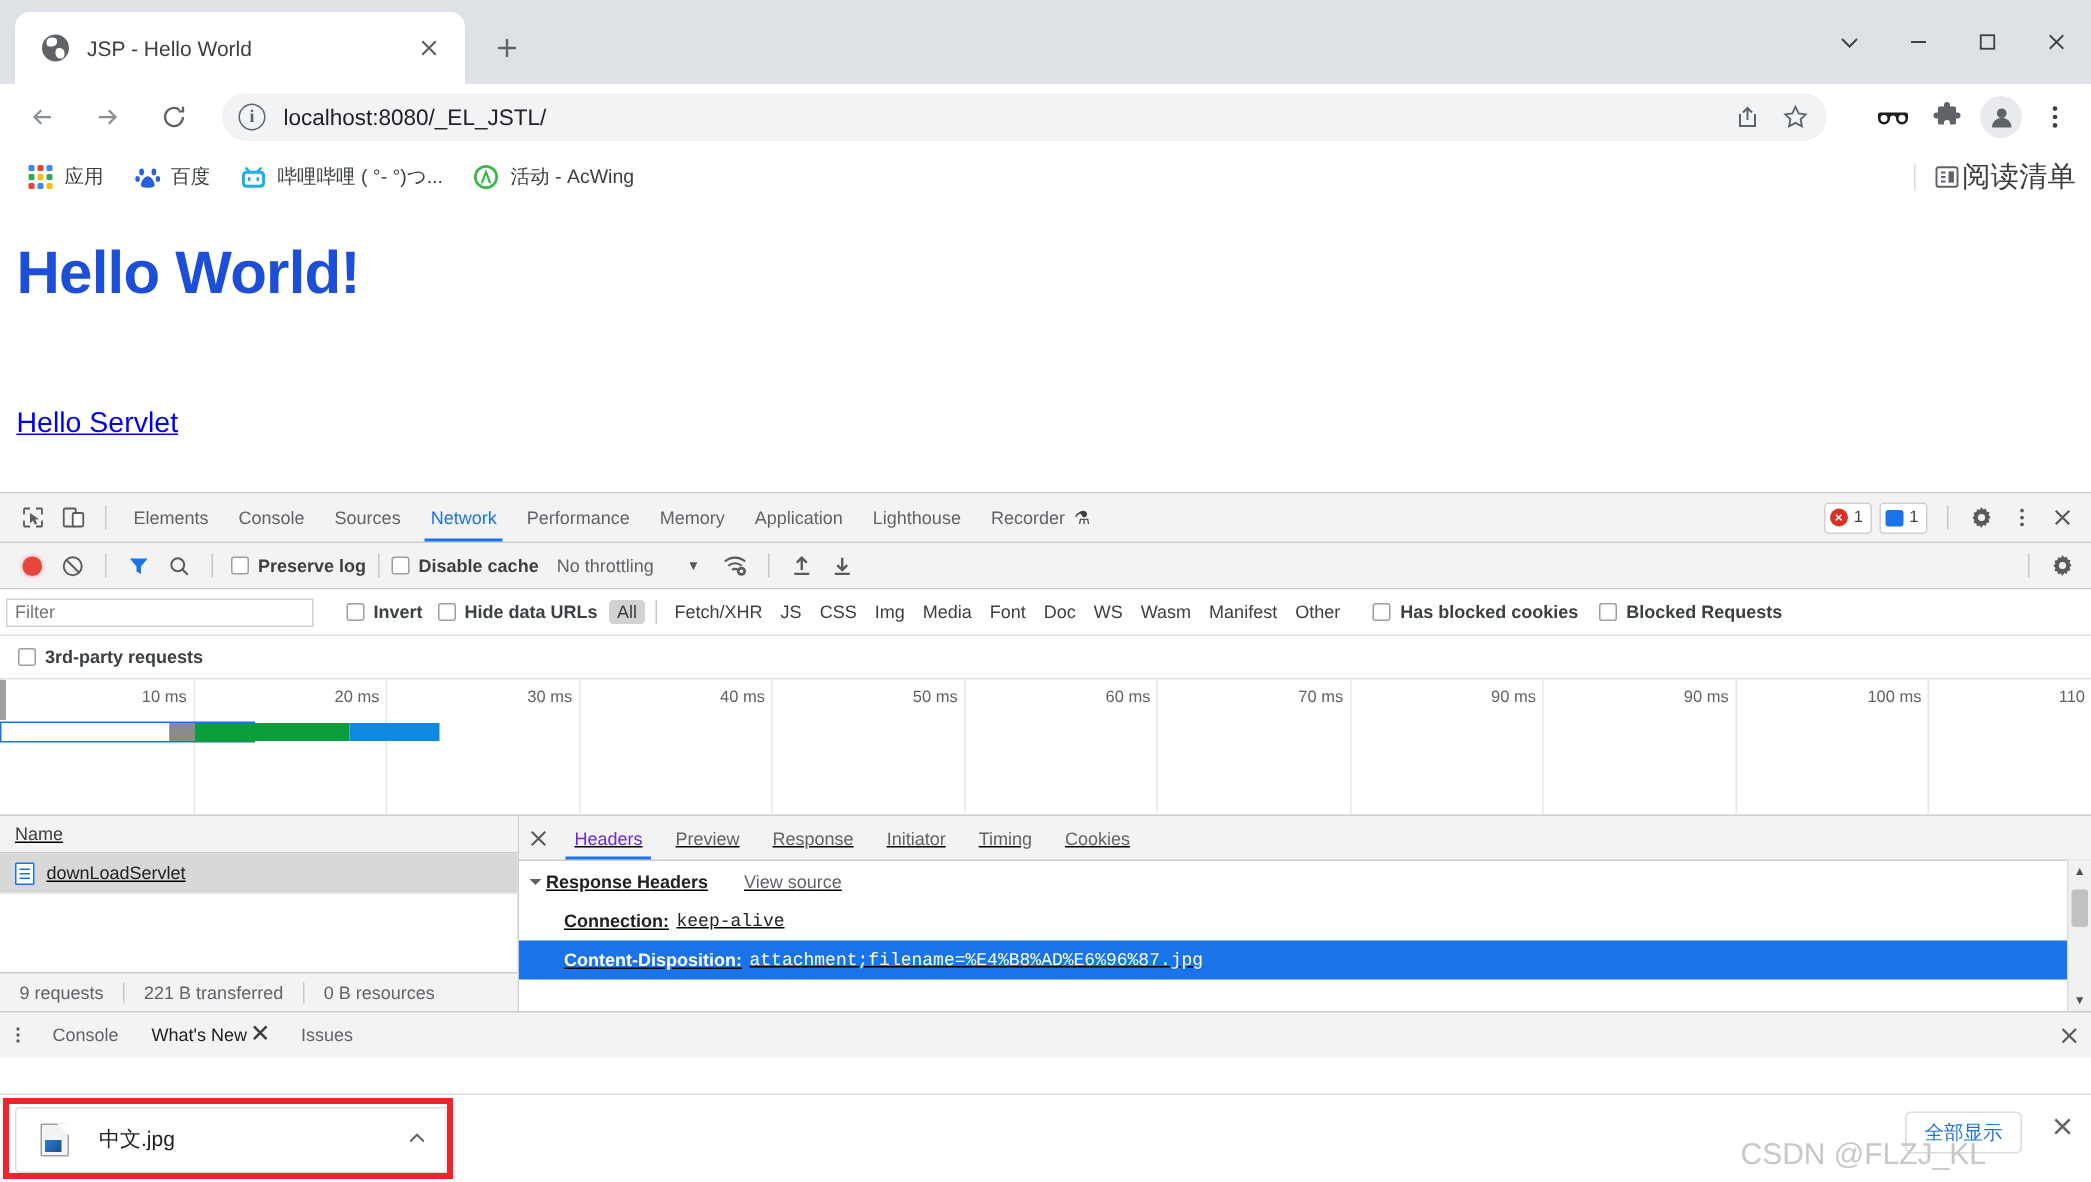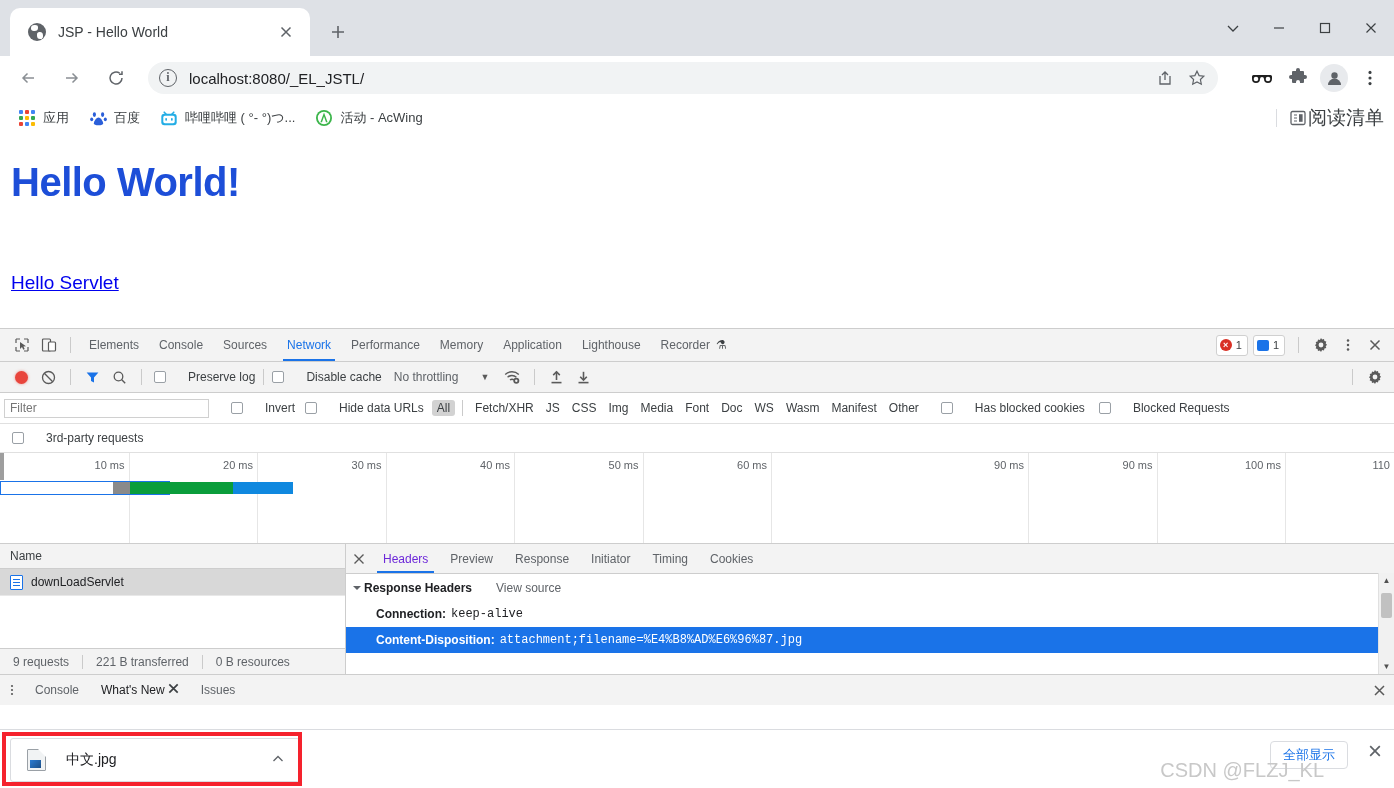--- a/index.html
+++ b/index.html
@@ -145,21 +145,21 @@
 
   .dt-toolbar{
     position:relative;height:30px;background:#f3f3f3;border-bottom:1px solid #cdcdcd;
     display:flex;align-items:center;font-size:12px;color:#3c4043;
   }
   .rec-dot{width:13px;height:13px;border-radius:50%;background:#e8453c;box-shadow:0 0 3px rgba(232,69,60,.55);}
   .cbx{
     width:12px;height:12px;border:1px solid #9aa0a6;border-radius:2px;background:#fff;
     display:inline-block;flex:none;box-sizing:border-box;
   }
-  .chk-wrap{display:flex;align-items:center;gap:22px;white-space:nowrap;}
+  .chk-wrap{display:flex;align-items:center;gap:6px;white-space:nowrap;font-weight:bold;}
   .tb-item{display:flex;align-items:center;margin-left:10px;white-space:nowrap;}
   .tb-right{position:absolute;right:0;top:0;height:30px;display:flex;align-items:center;}
 
   .dt-filterbar{
     position:relative;height:30px;background:#ffffff;border-bottom:1px solid #e0e0e0;
     display:flex;align-items:center;font-size:12px;color:#3c4043;
   }
   .filter-input{
     width:205px;height:19px;border:1px solid #d0d0d0;background:#fff;margin-left:4px;
     font-size:12px;color:#9aa0a6;padding:0 5px;box-sizing:border-box;line-height:18px;
@@ -187,21 +187,21 @@
   .ov-left-mark{position:absolute;left:0;top:0;width:4px;height:27px;background:#9e9e9e;}
   .wf{position:absolute;left:0;top:28px;height:14px;}
   .wf-outline{position:absolute;left:0;top:0;height:14px;background:#1a73e8;}
   .wf-inner{position:absolute;left:1px;top:1px;height:12px;}
   .wf-white{position:absolute;top:0;height:12px;background:#ffffff;}
   .wf-grey{position:absolute;top:0;height:12px;background:#8a8a8a;}
   .wf-green{position:absolute;top:0;height:12px;background:#0a9d3b;}
   .wf-blue{position:absolute;top:0;height:12px;background:#0f88df;}
 
   
-  .split{position:relative;height:130px;display:flex;}
+  .split{position:relative;height:130px;display:flex;text-decoration:underline;}
   .reqpane{width:345px;border-right:1px solid #cdcdcd;position:relative;background:#fff;}
   .req-head{
     height:24px;background:#f3f3f3;border-bottom:1px solid #cdcdcd;
     display:flex;align-items:center;font-size:12px;color:#3c4043;padding-left:10px;
   }
   .req-row{
     height:26px;display:flex;align-items:center;background:#d8d8d8;font-size:12px;color:#202124;
     padding-left:10px;border-bottom:1px solid #e8e8e8;
   }
   .doc-ico{
@@ -690,20 +690,23 @@
           <span>30 ms</span>
         </div>
       <div class="ov-tick" style="left:385.5px;width:128.5px">
           <span>40 ms</span>
         </div>
       <div class="ov-tick" style="left:514px;width:128.5px">
           <span>50 ms</span>
         </div>
       <div class="ov-tick" style="left:642.5px;width:128.5px">
           <span>60 ms</span>
+        </div>
+      <div class="ov-tick" style="left:771px;width:128.5px">
+          <span>70 ms</span>
         </div>
       <div class="ov-tick" style="left:899.5px;width:128.5px">
           <span>90 ms</span>
         </div>
       <div class="ov-tick" style="left:1028px;width:128.5px">
           <span>90 ms</span>
         </div>
       <div class="ov-tick" style="left:1156.5px;width:128.5px">
           <span>100 ms</span>
         </div>

